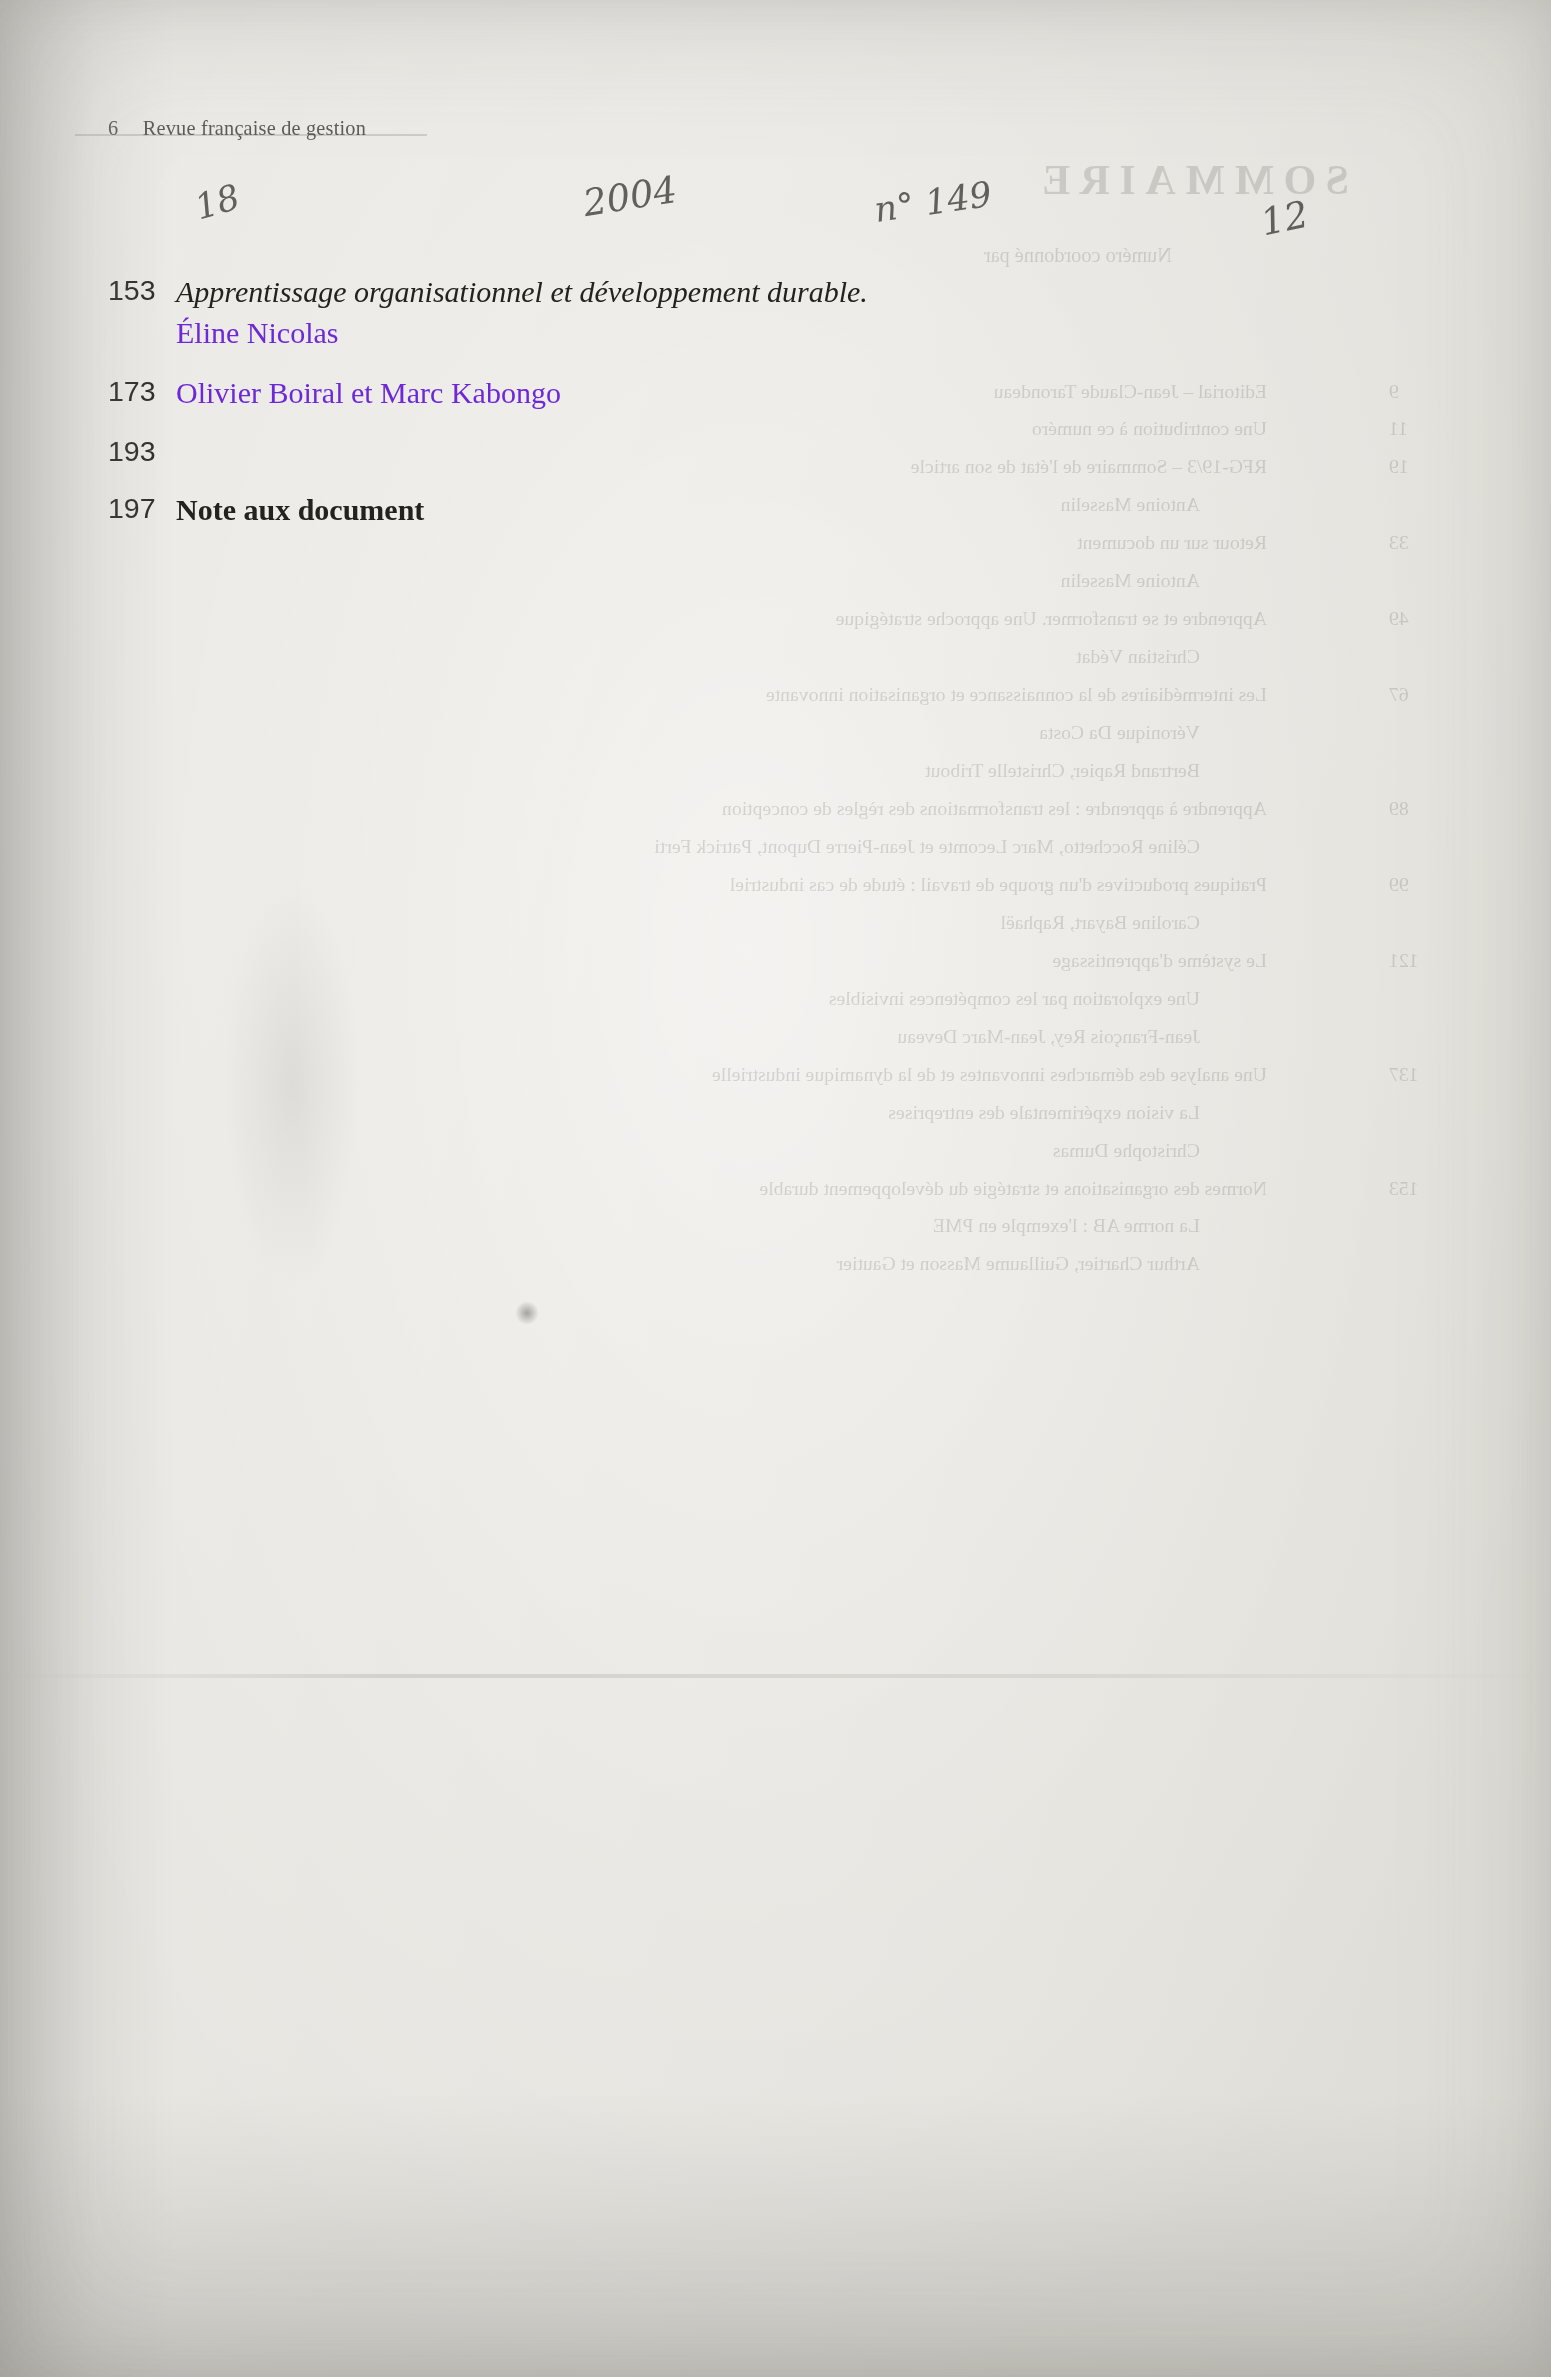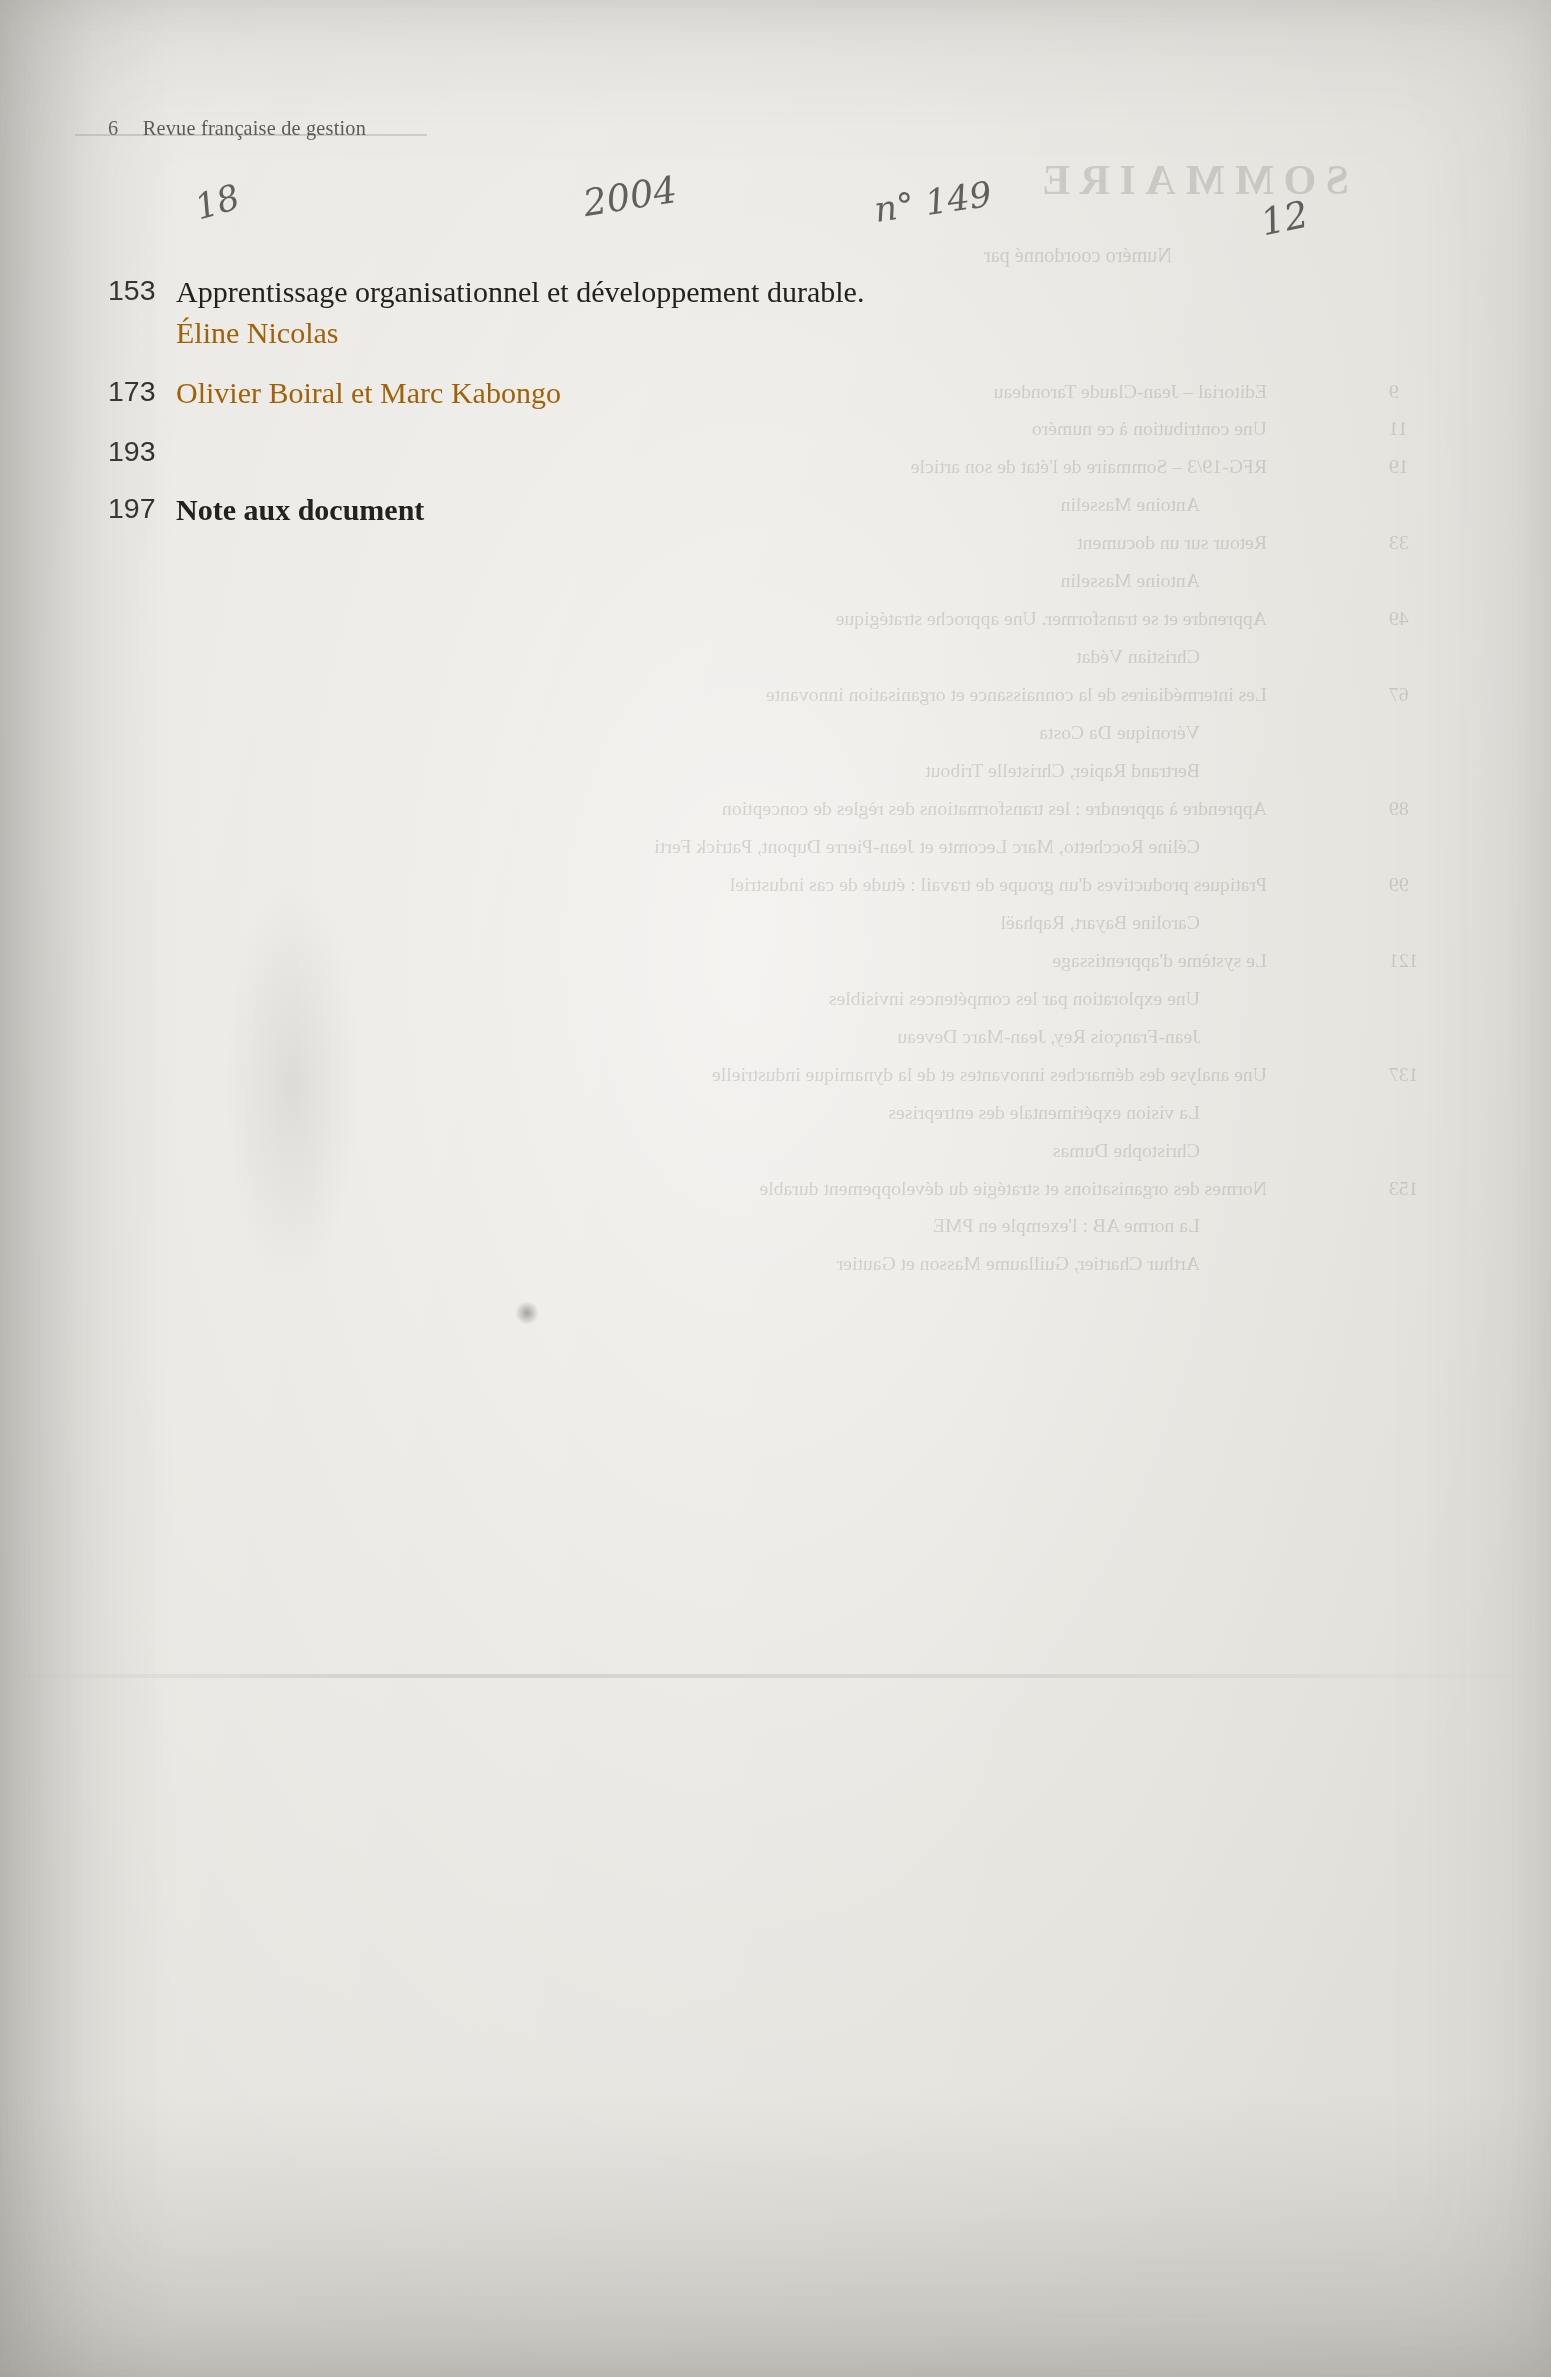--- a/index.html
+++ b/index.html
@@ -173,28 +173,29 @@
   .toc-body {
     flex: 1 1 auto;
     padding-right: 108px;
   }
   .toc-title {
     font-size: 30px;
     line-height: 1.38;
     color: #23221f;
   }
   .toc-title.italic {
+    font-style: italic;
   }
   .toc-title.bold {
     font-weight: bold;
   }
   .toc-author {
     font-size: 30px;
     line-height: 1.4;
-    color: #a16207;
+    color: #6d28d9;
   }
   .toc-entry.plain .toc-title {
     font-weight: bold;
   }
 
   
   .smudge {
     position: absolute;
     border-radius: 50%;
     pointer-events: none;

